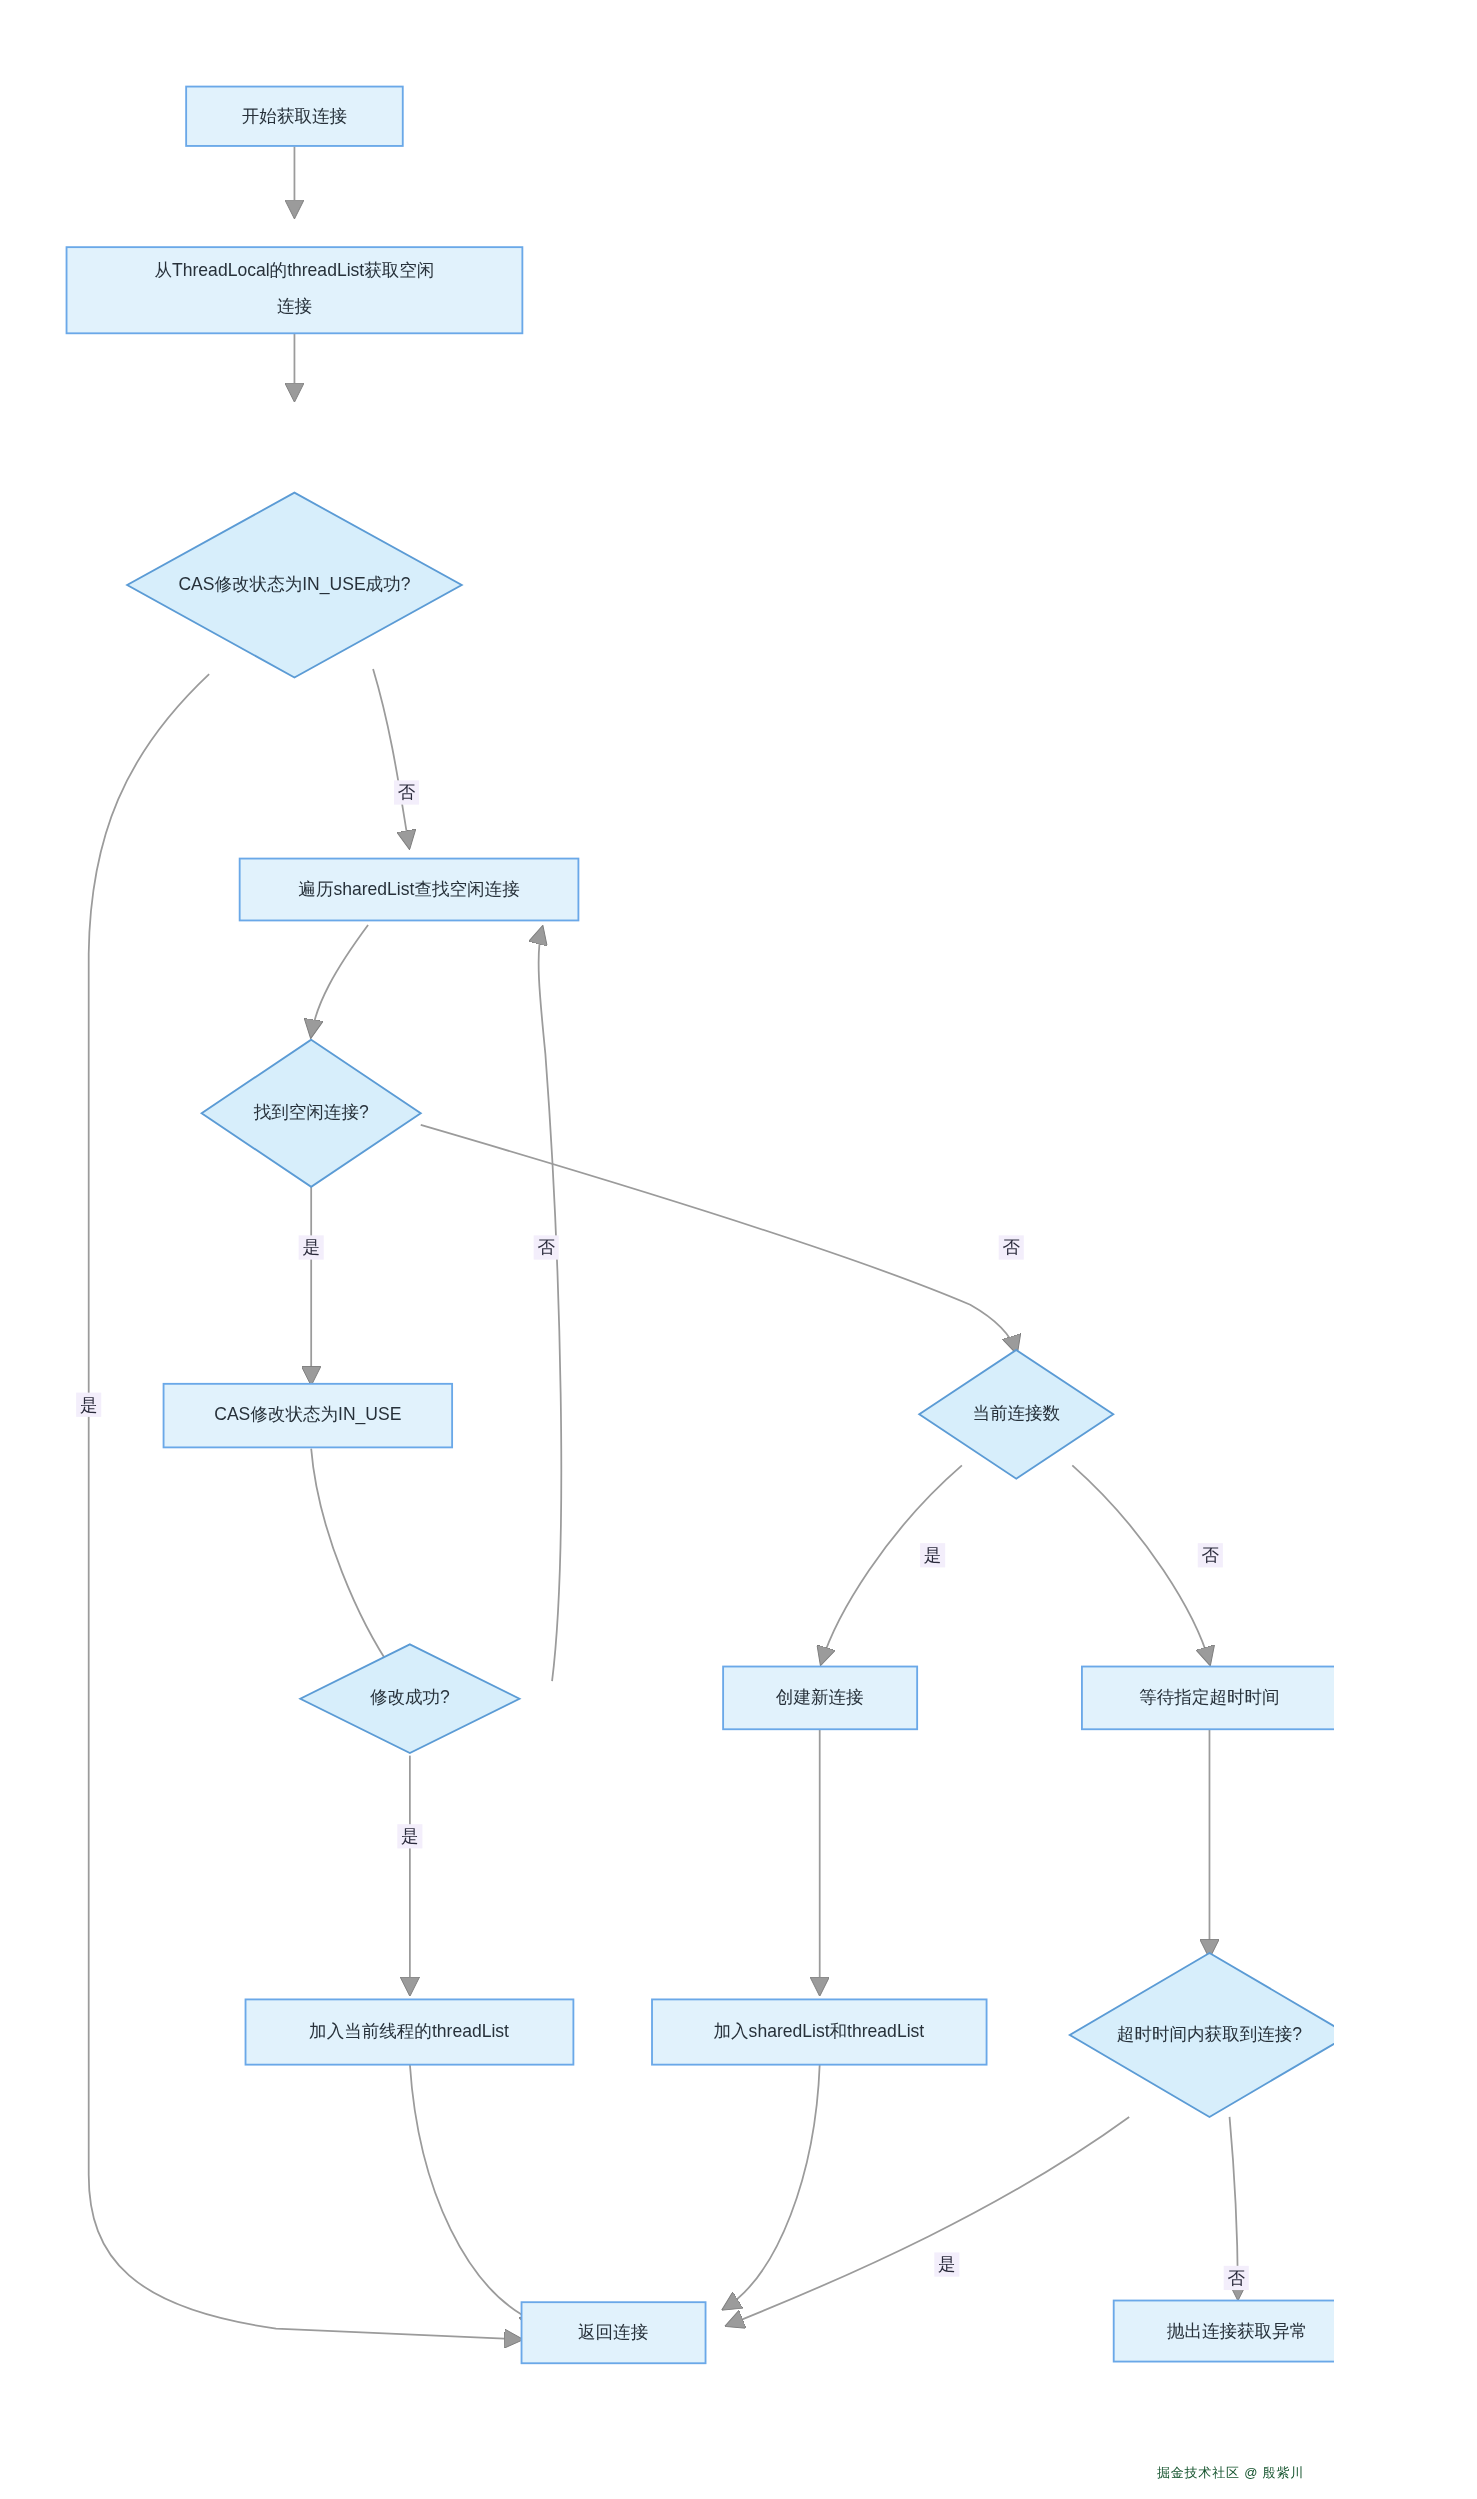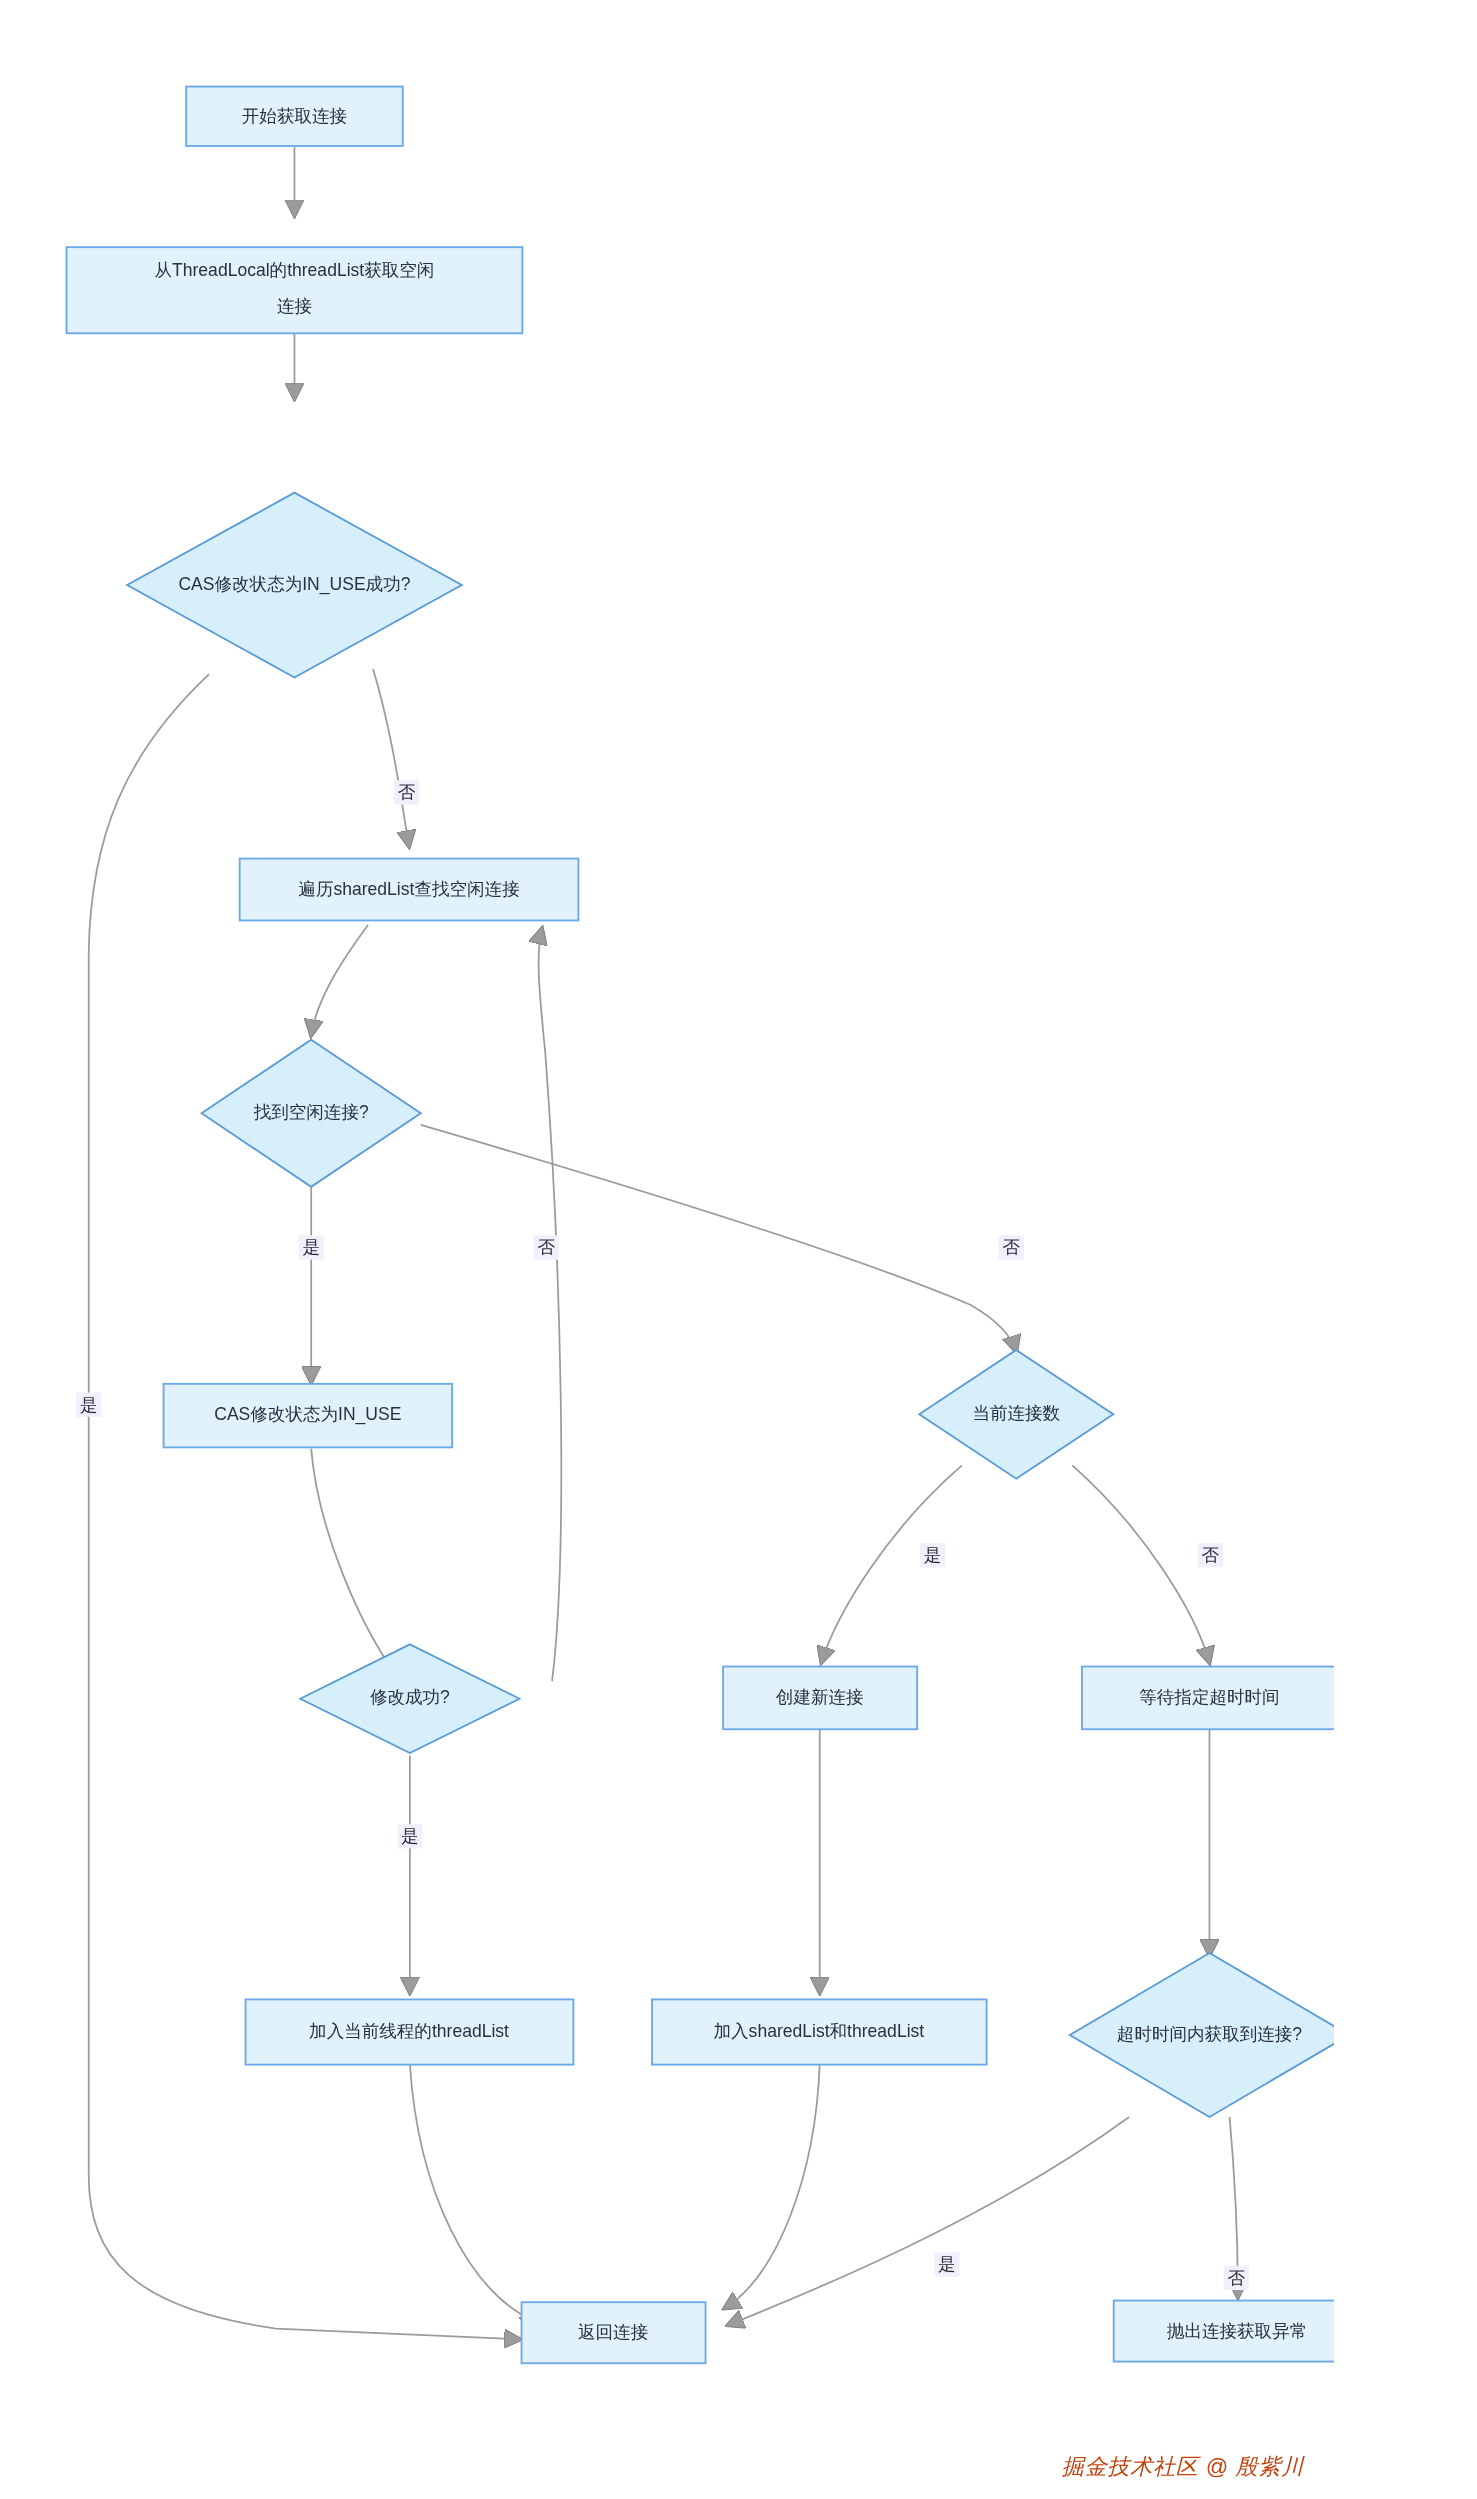--- a/index.html
+++ b/index.html
@@ -55,25 +55,24 @@
     font-size: 21px;
     fill: #2b2b3c;
     text-anchor: middle;
     dominant-baseline: middle;
   }
   .watermark {
     position: absolute;
     right: 30px;
     bottom: 18.4px;
     font-family: "Liberation Sans", "DejaVu Sans", sans-serif;
-    font-size: 22px;
-    color: #c2410c;
+    font-size: 13px;
+    color: #14532d;
     letter-spacing: 0.8px;
     white-space: nowrap;
-    font-style: italic;
   }
 </style>
 </head>
 <body>
 
 <div id="canvas">
 
   <svg class="flow" viewBox="0 0 1767 2989">
     <defs>
       <marker id="arrow" viewBox="0 0 12 12" refX="10" refY="6" markerWidth="11" markerHeight="11" orient="auto-start-reverse">

